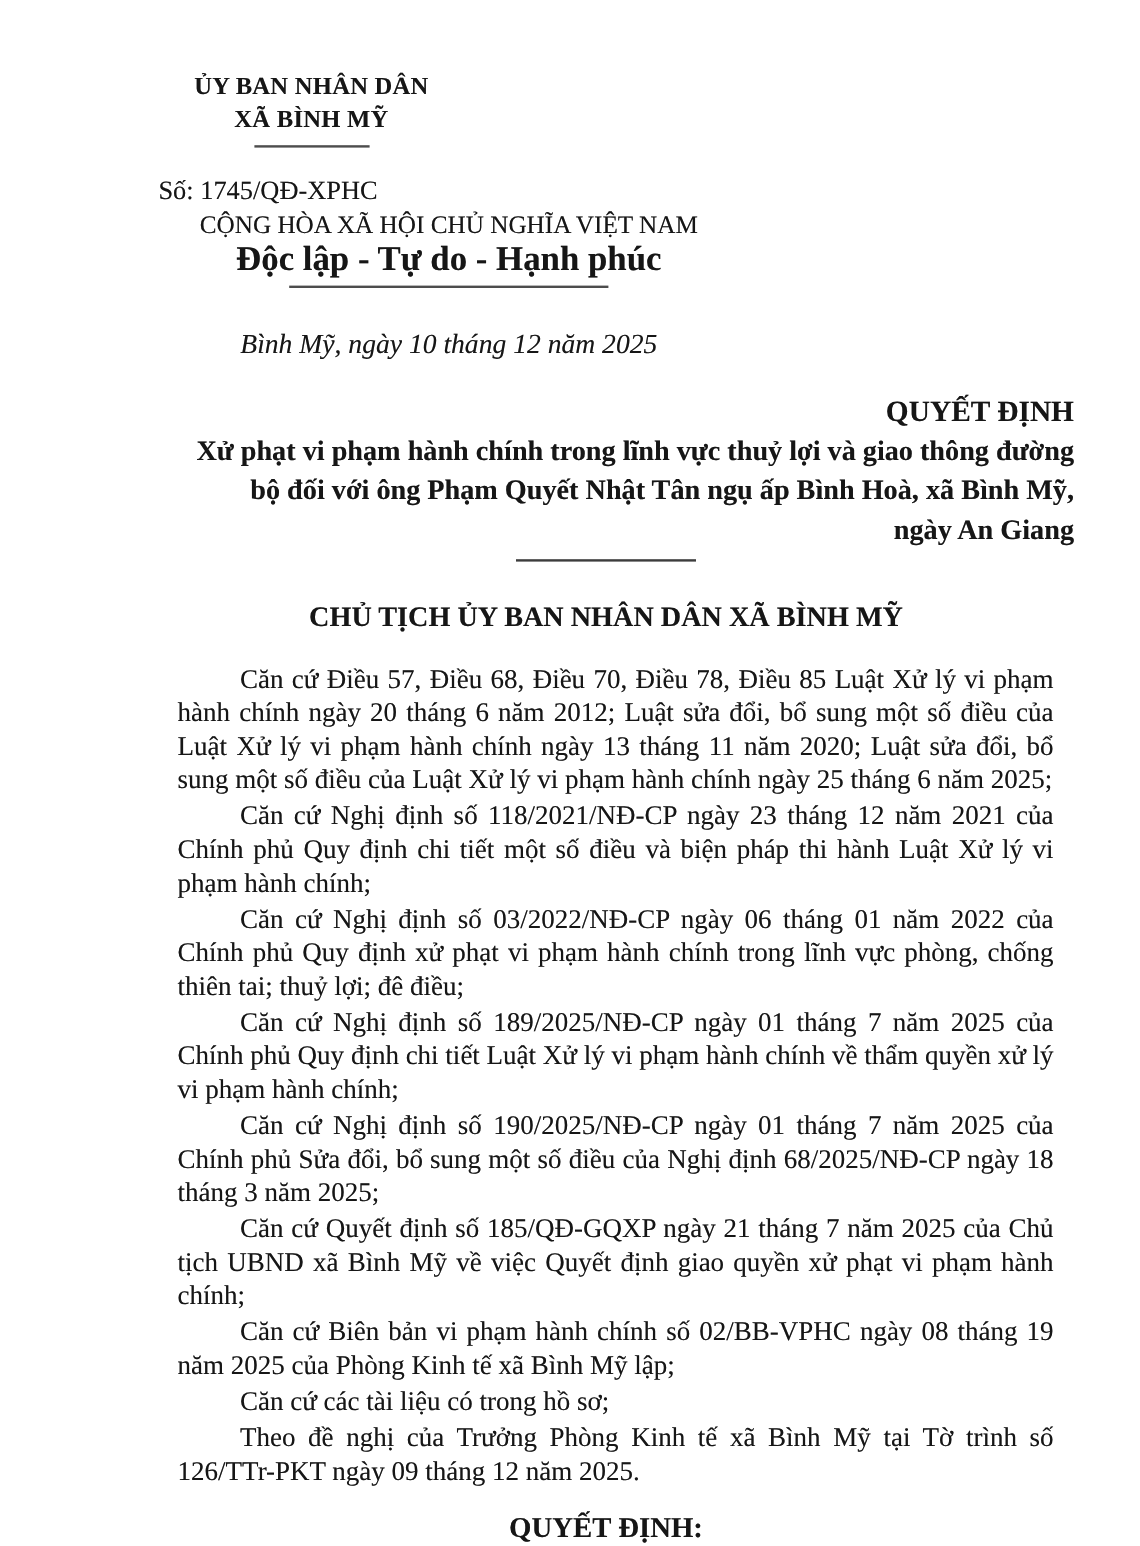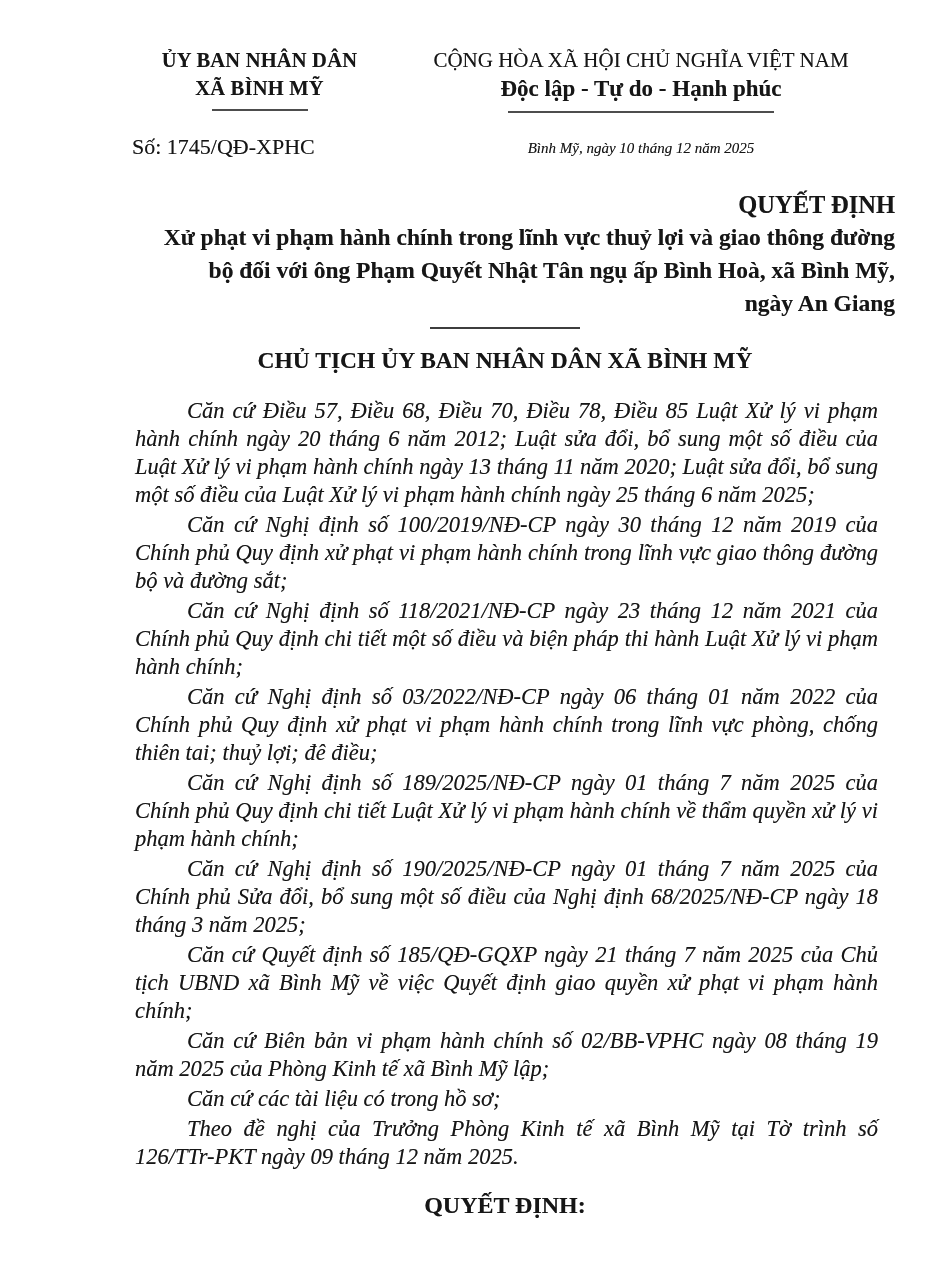--- a/index.html
+++ b/index.html
@@ -14,21 +14,22 @@
     background: #ffffff;
     overflow: hidden;
     font-family: "Liberation Serif", "DejaVu Serif", serif;
     color: #161616;
     text-shadow: 0 0 0.5px rgba(20,20,20,0.45);
   }
   
   .doc-header {
     display: flex;
     align-items: flex-start;
-    padding: 46px 60px 0 120px;
+    padding: 58px 60px 0 120px;
+    flex-direction: column;
   }
   .header-left {
     width: 255px;
     margin-left: 12px;
     text-align: center;
     flex: none;
   }
   .org-line {
     font-weight: bold;
     font-size: 20.5px;
@@ -53,28 +54,28 @@
     text-align: center;
     flex: none;
   }
   .nat-line1 {
     font-weight: normal;
     font-size: 21px;
     line-height: 28px;
   }
   .nat-line2 {
     font-weight: bold;
-    font-size: 23px;
+    font-size: 29px;
     line-height: 30px;
   }
   .rule-nat { width: 266px; }
   .place-date {
-    margin-top: 20px;
+    margin-top: 32px;
     font-style: italic;
-    font-size: 15px;
+    font-size: 23px;
     line-height: 30px;
   }
   
   .title-block {
     margin-top: 26px;
     padding: 0 55px 0 115px;
     text-align: right;
   }
   .doc-title {
     font-weight: bold;
@@ -86,34 +87,33 @@
     font-size: 23.5px;
     line-height: 33px;
   }
   .rule-title {
     width: 150px;
     margin-top: 7px;
     background: #3d3d3d;
   }
   
   .issuer-heading {
-    margin-top: 16px;
+    margin-top: 32px;
     padding: 0 55px 0 115px;
     text-align: center;
     font-weight: bold;
     font-size: 23.5px;
     line-height: 30px;
   }
   
   .recitals {
     margin: 22px 72px 0 135px;
   }
   .recitals p {
-    margin: 0 0 2px 0;
-    font-style: italic;
+    margin: 0 0 2px 13px;
     font-size: 22.5px;
     line-height: 28px;
     text-align: justify;
     text-indent: 52px;
   }
   
   .decide-heading {
     margin-top: 18px;
     padding: 0 55px 0 115px;
     text-align: center;
@@ -147,21 +147,20 @@
     <div class="subtitle-line">Xử phạt vi phạm hành chính trong lĩnh vực thuỷ lợi và giao thông đường</div>
     <div class="subtitle-line">bộ đối với ông Phạm Quyết Nhật Tân ngụ ấp Bình Hoà, xã Bình Mỹ,</div>
     <div class="subtitle-line">ngày An Giang</div>
     <div class="rule rule-title"></div>
   </section>
 
   <div class="issuer-heading">CHỦ TỊCH ỦY BAN NHÂN DÂN XÃ BÌNH MỸ</div>
 
   <section class="recitals">
     <p>Căn cứ Điều 57, Điều 68, Điều 70, Điều 78, Điều 85 Luật Xử lý vi phạm hành chính ngày 20 tháng 6 năm 2012; Luật sửa đổi, bổ sung một số điều của Luật Xử lý vi phạm hành chính ngày 13 tháng 11 năm 2020; Luật sửa đổi, bổ sung một số điều của Luật Xử lý vi phạm hành chính ngày 25 tháng 6 năm 2025;</p>
-    <p>Căn cứ Nghị định số 100/2019/NĐ-CP ngày 30 tháng 12 năm 2019 của Chính phủ Quy định xử phạt vi phạm hành chính trong lĩnh vực giao thông đường bộ và đường sắt;</p>
     <p>Căn cứ Nghị định số 118/2021/NĐ-CP ngày 23 tháng 12 năm 2021 của Chính phủ Quy định chi tiết một số điều và biện pháp thi hành Luật Xử lý vi phạm hành chính;</p>
     <p>Căn cứ Nghị định số 03/2022/NĐ-CP ngày 06 tháng 01 năm 2022 của Chính phủ Quy định xử phạt vi phạm hành chính trong lĩnh vực phòng, chống thiên tai; thuỷ lợi; đê điều;</p>
     <p>Căn cứ Nghị định số 189/2025/NĐ-CP ngày 01 tháng 7 năm 2025 của Chính phủ Quy định chi tiết Luật Xử lý vi phạm hành chính về thẩm quyền xử lý vi phạm hành chính;</p>
     <p>Căn cứ Nghị định số 190/2025/NĐ-CP ngày 01 tháng 7 năm 2025 của Chính phủ Sửa đổi, bổ sung một số điều của Nghị định 68/2025/NĐ-CP ngày 18 tháng 3 năm 2025;</p>
     <p>Căn cứ Quyết định số 185/QĐ-GQXP ngày 21 tháng 7 năm 2025 của Chủ tịch UBND xã Bình Mỹ về việc Quyết định giao quyền xử phạt vi phạm hành chính;</p>
     <p>Căn cứ Biên bản vi phạm hành chính số 02/BB-VPHC ngày 08 tháng 19 năm 2025 của Phòng Kinh tế xã Bình Mỹ lập;</p>
     <p>Căn cứ các tài liệu có trong hồ sơ;</p>
     <p>Theo đề nghị của Trưởng Phòng Kinh tế xã Bình Mỹ tại Tờ trình số 126/TTr-PKT ngày 09 tháng 12 năm 2025.</p>
   </section>
 

